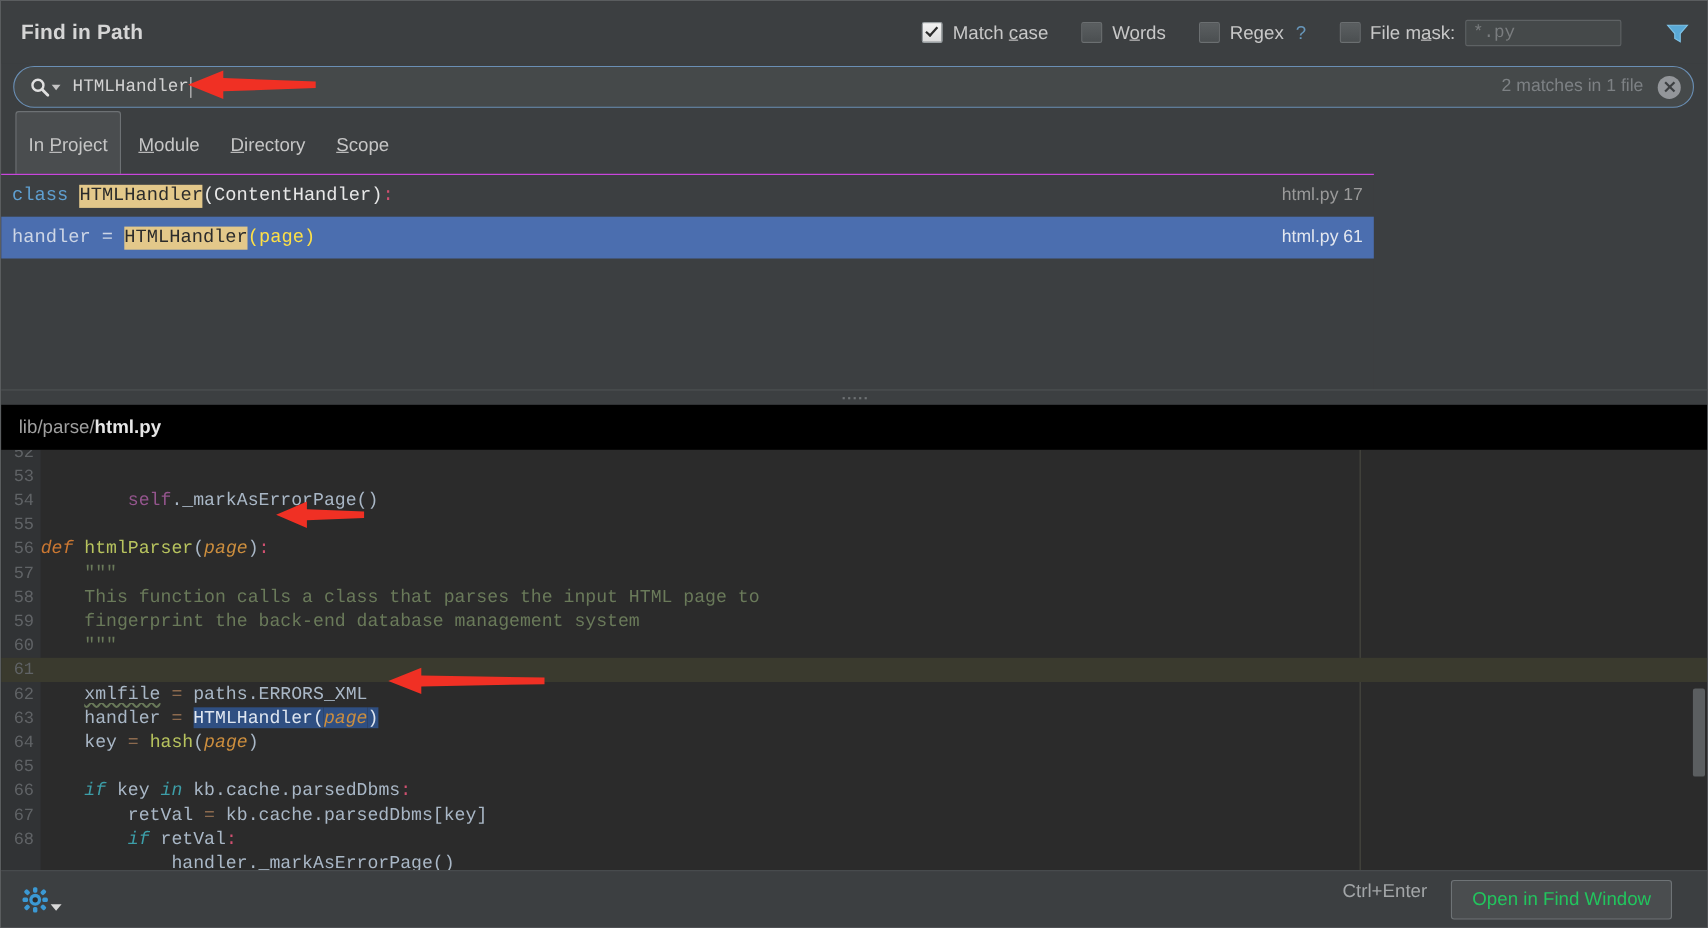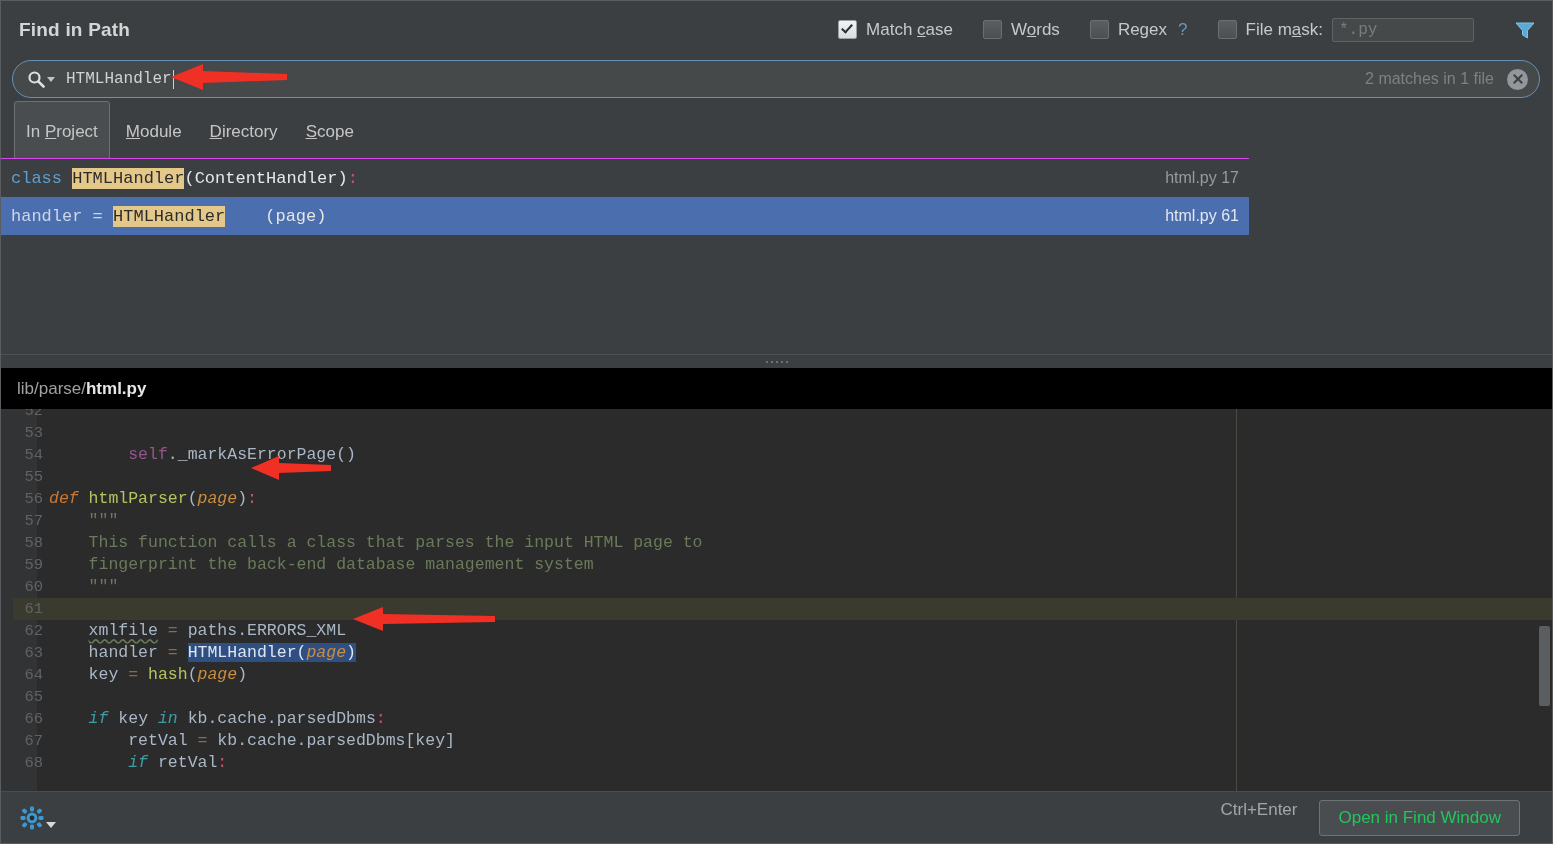--- a/index.html
+++ b/index.html
@@ -205,21 +205,21 @@
     font-family: "Liberation Sans", sans-serif;
     font-size: 16px;
     color: #9a9a9a;
   }
   .res-row.sel .res-file { color: #e3e7ef; }
   .hl { background: #e3c88a; color: #2b2b2b; padding: 1px 0; }
   .kw-class { color: #5f9fd0; }
   .tok-white { color: #e8e8e8; }
   .tok-colon { color: #d05070; }
   .sel-dim { color: #cdd6e6; }
-  .sel-paren { color: #e5e5e5; margin-left: 40px; }
+  .sel-paren { color: #fde047; }
 
   
   .splitter {
     position: absolute;
     left: 0; top: 353px;
     width: 1551px; height: 14px;
     background: #3c3f41;
     border-top: 1px solid #4f5254;
     display: flex;
     align-items: center;
@@ -438,37 +438,37 @@
   </div>
 
   <div class="preview-head">
     <span class="path-dim">lib/parse/</span>
       <span class="path-file">html.py</span>
   </div>
 
   <div class="code">
     <div class="gutter-bg"></div>
     <div class="margin-guide"></div>
-    <div id="code-lines" style="position:absolute;left:12px;top:-9px;right:0;">
+    <div id="code-lines" style="position:absolute;left:0;top:-9px;right:0;">
         <div class="cline"><span class="lno">52</span><span class="ctext"><span class="c-plain">        </span><span class="c-self">self</span><span class="c-plain">._markAsErrorPage()</span></span></div>
         <div class="cline"><span class="lno">53</span><span class="ctext"><span class="c-plain"></span></span></div>
         <div class="cline"><span class="lno">54</span><span class="ctext"><span class="c-kw">def </span><span class="c-fn">htmlParser</span><span class="c-plain">(</span><span class="c-param">page</span><span class="c-plain">)</span><span class="c-colon">:</span></span></div>
         <div class="cline"><span class="lno">55</span><span class="ctext"><span class="c-doc">    """</span></span></div>
         <div class="cline"><span class="lno">56</span><span class="ctext"><span class="c-doc">    This function calls a class that parses the input HTML page to</span></span></div>
         <div class="cline"><span class="lno">57</span><span class="ctext"><span class="c-doc">    fingerprint the back-end database management system</span></span></div>
         <div class="cline"><span class="lno">58</span><span class="ctext"><span class="c-doc">    """</span></span></div>
         <div class="cline"><span class="lno">59</span><span class="ctext"><span class="c-plain"></span></span></div>
         <div class="cline"><span class="lno">60</span><span class="ctext"><span class="c-plain">    </span><span class="c-plain squiggle">xmlfile</span><span class="c-plain"> </span><span class="c-op">=</span><span class="c-plain"> paths.ERRORS_XML</span></span></div>
         <div class="cline current"><span class="lno">61</span><span class="ctext"><span class="c-plain">    handler </span><span class="c-op">=</span><span class="c-plain"> </span><span class="c-sel">HTMLHandler(</span><span class="c-sel-p">page</span><span class="c-sel">)</span></span></div>
         <div class="cline"><span class="lno">62</span><span class="ctext"><span class="c-plain">    key </span><span class="c-op">=</span><span class="c-plain"> </span><span class="c-fn">hash</span><span class="c-plain">(</span><span class="c-param">page</span><span class="c-plain">)</span></span></div>
         <div class="cline"><span class="lno">63</span><span class="ctext"><span class="c-plain"></span></span></div>
         <div class="cline"><span class="lno">64</span><span class="ctext"><span class="c-plain">    </span><span class="c-kw2">if</span><span class="c-plain"> key </span><span class="c-kw2">in</span><span class="c-plain"> kb.cache.parsedDbms</span><span class="c-colon">:</span></span></div>
         <div class="cline"><span class="lno">65</span><span class="ctext"><span class="c-plain">        retVal </span><span class="c-op">=</span><span class="c-plain"> kb.cache.parsedDbms[key]</span></span></div>
         <div class="cline"><span class="lno">66</span><span class="ctext"><span class="c-plain">        </span><span class="c-kw2">if</span><span class="c-plain"> retVal</span><span class="c-colon">:</span></span></div>
-        <div class="cline"><span class="lno">67</span></div>
+        <div class="cline"><span class="lno">67</span><span class="ctext"><span class="c-plain">            handler._markAsErrorPage()</span></span></div>
         <div class="cline"><span class="lno">68</span><span class="ctext"><span class="c-plain">        </span><span class="c-kw2">return</span><span class="c-plain"> retVal</span></span></div>
       </div>
     <div class="scrollthumb"></div>
   </div>
 
   <div class="footer">
     <span class="gear-wrap">
       <svg width="26" height="26" viewBox="0 0 26 26">
         <g fill="#3b99d4">
           <circle cx="13" cy="13" r="5.4"></circle>

